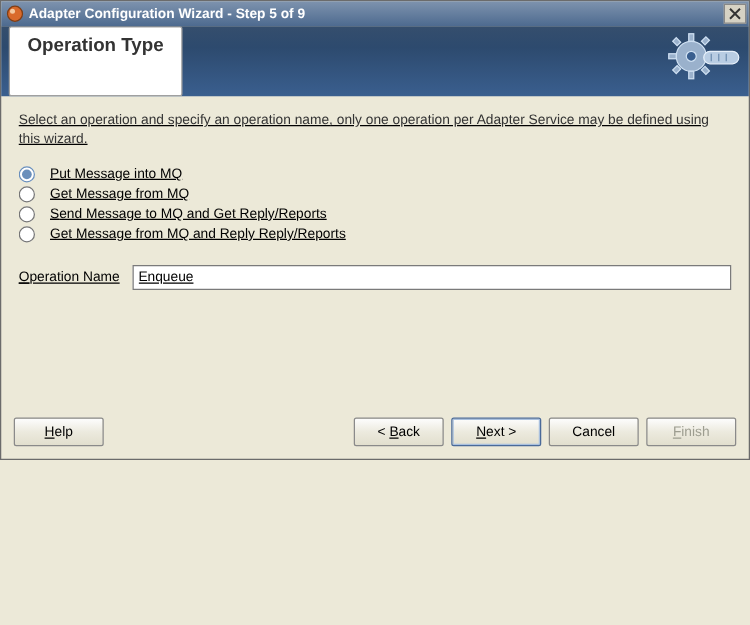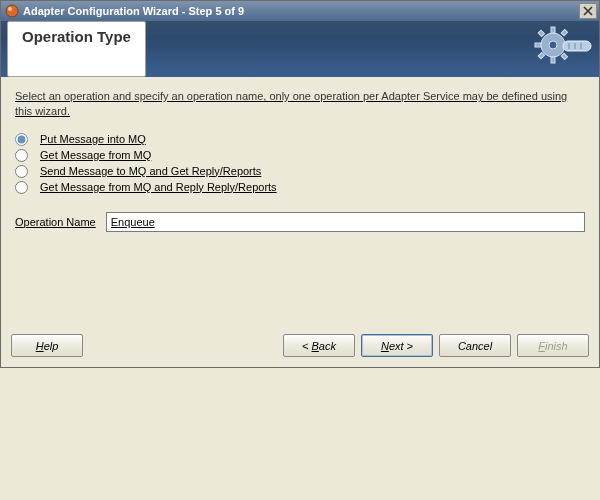--- a/index.html
+++ b/index.html
@@ -124,21 +124,20 @@
     min-width: 72px;
     height: 23px;
     background: linear-gradient(to bottom, #fdfdfd 0%, #eceade 50%, #e2dfce 100%);
     border: 1px solid #8a8a8a;
     border-radius: 2px;
     font-family: inherit;
     font-size: 11px;
     cursor: default;
     padding: 0 8px;
     color: #000;
-    font-style: italic;
   }
   .btn.default {
     border: 1px solid #4a6a99;
     box-shadow: 0 0 0 1px #a9c0de inset;
   }
   .btn:disabled {
     color: #9d9d90;
   }
 </style>
 </head>

